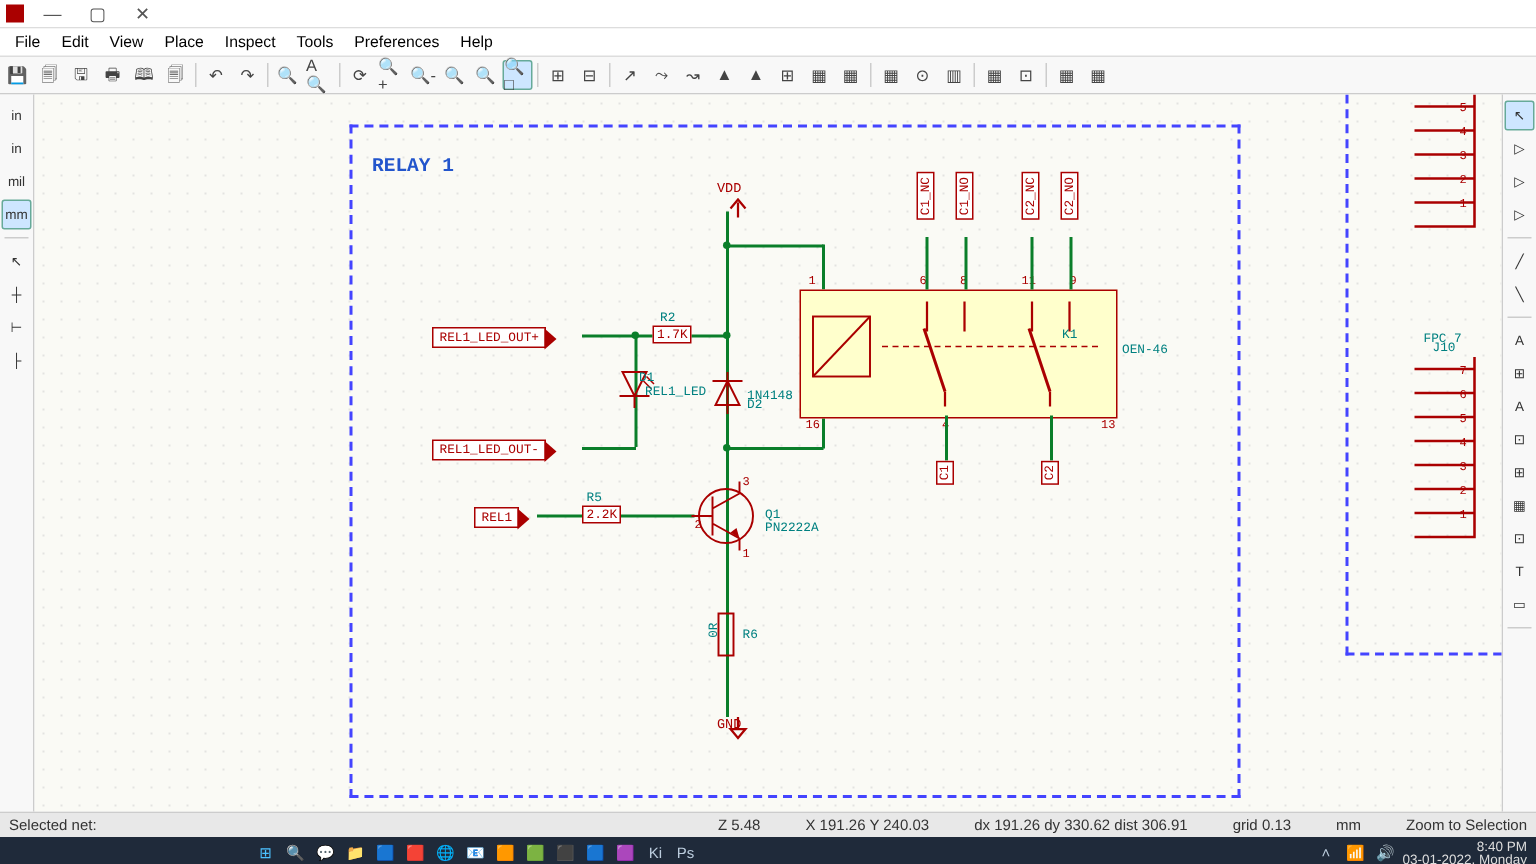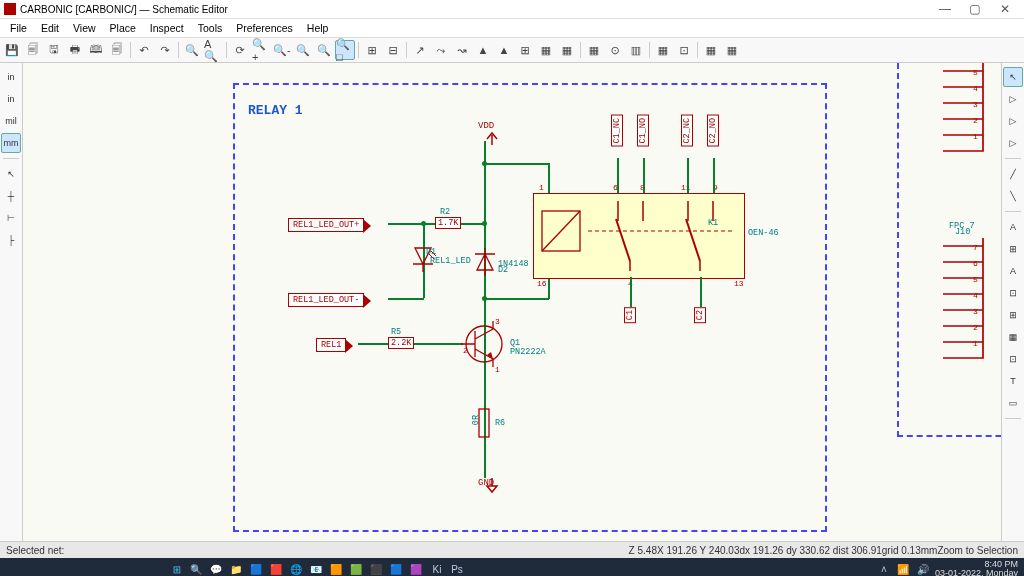--- a/index.html
+++ b/index.html
@@ -28,35 +28,34 @@
   .wire{position:absolute;background:#0a7e2a}
   .wire.h{height:1.5px}
   .wire.v{width:1.5px}
   .junc{position:absolute;width:5px;height:5px;background:#0a7e2a;border-radius:50%;transform:translate(-2px,-2px)}
   .comp-label{position:absolute;color:#008080;font-size:8.5px;white-space:nowrap}
   .val-label{position:absolute;color:#a00;font-size:8.5px;white-space:nowrap;background:#fff;border:1px solid #a00;padding:0 2px}
   .relay-body{position:absolute;background:#ffffcc;border:1.5px solid #a00}
   .pin-num{position:absolute;color:#a00;font-size:8px}
   .vert-tag{position:absolute;color:#a00;font-size:8.5px;writing-mode:vertical-rl;transform:rotate(180deg);border:1.5px solid #a00;padding:2px 0;background:#fff}
   .pwr{position:absolute;color:#a00;font-size:9px;text-align:center}
-  .status{height:16px;background:#e8e8e8;border-top:1px solid #ccc;display:flex;align-items:center;font-size:10px;color:#333;padding:0 6px;}
+  .status{height:16px;background:#e8e8e8;border-top:1px solid #ccc;display:flex;align-items:center;font-size:10px;color:#333;padding:0 6px;gap:30px}
   .status .s-item{white-space:nowrap}
   .taskbar{height:22px;background:#1f2a3a;display:flex;align-items:center;padding:0 4px;gap:2px}
   .tb-ico{width:18px;height:16px;display:flex;align-items:center;justify-content:center;font-size:10px;color:#bcd;cursor:pointer}
   .tb-ico.win{color:#4cc2ff}
   .taskbar .spacer{flex:1}
   .taskbar .clock{color:#ddd;font-size:9px;text-align:right;line-height:1.05;padding-right:2px}
   svg{position:absolute;overflow:visible}
 </style>
 </head>
 <body>
 
 <div class="title-bar">
   <div class="ico"></div>
-  <div class="t">CARBONIC [CARBONIC/] — Schematic Editor</div>
   <div class="win-btn">—</div>
   <div class="win-btn">▢</div>
   <div class="win-btn">✕</div>
 </div>
 
 <div class="menu-bar" id="menu-bar">
     <span>File</span>
     <span>Edit</span>
     <span>View</span>
     <span>Place</span>

